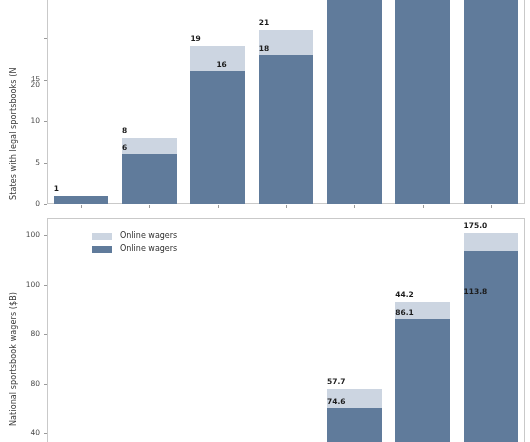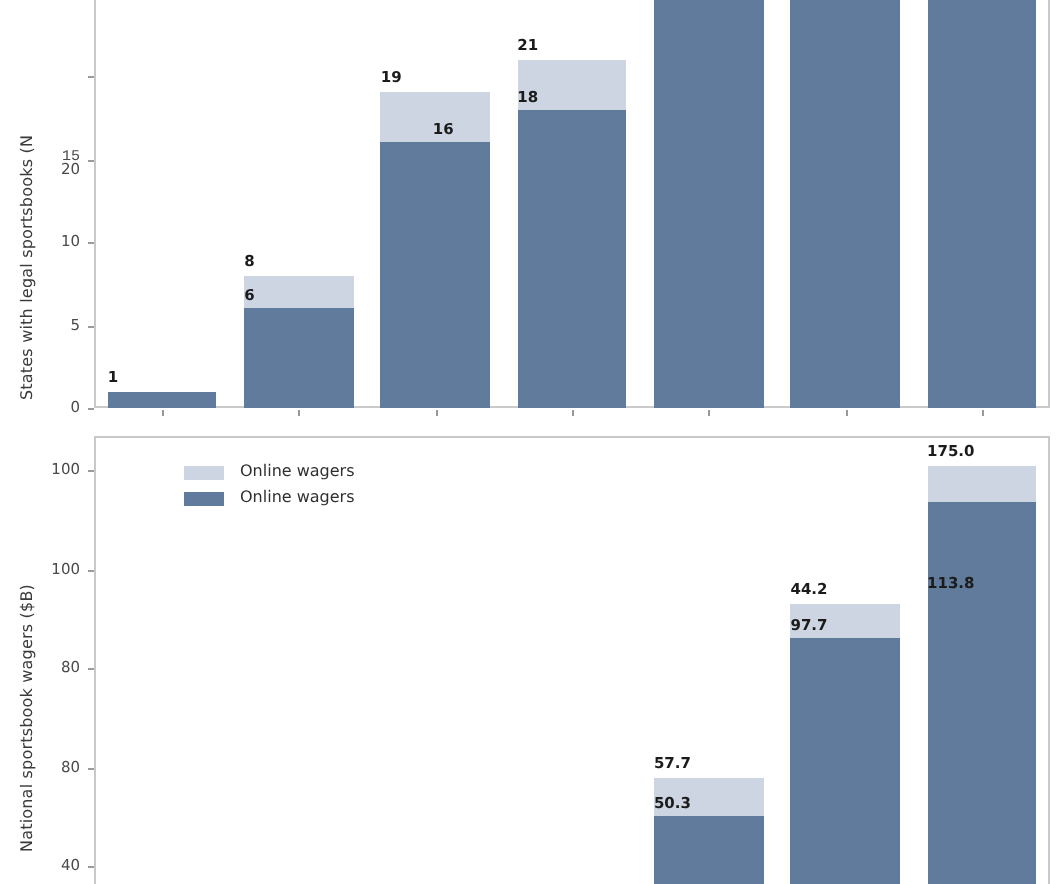--- a/index.html
+++ b/index.html
@@ -179,25 +179,25 @@
         <div class="tick" style="left: 5px; top: 116.289px; width: 35px;">80</div>
         <div class="tickmark" style="left: 44px; top: 71.8041px;"></div>
         <div class="tick" style="left: 5px; top: 66.8041px; width: 35px;">100</div>
         <div class="tickmark" style="left: 44px; top: 22.3196px;"></div>
         <div class="tick" style="left: 5px; top: 17.3196px; width: 35px;">100</div>
       </div>
     <div id="bars-bottom">
         <div class="bar-total" style="left: 326.971px; width: 54.6286px; top: 176.464px; height: 68.5361px;"></div>
         <div class="bar-online" style="left: 326.971px; width: 54.6286px; top: 194.773px; height: 50.2268px;"></div>
         <div class="bar-label" style="left: 326.971px; width: 54.6286px; top: 164.464px;">57.7</div>
-        <div class="bar-label" style="left: 326.971px; width: 54.6286px; top: 183.773px;">50.3</div>
+        <div class="bar-label" style="left: 326.971px; width: 54.6286px; top: 183.773px;">74.6</div>
         <div class="bar-total" style="left: 395.257px; width: 54.6286px; top: 88.6289px; height: 156.371px;"></div>
         <div class="bar-online" style="left: 395.257px; width: 54.6286px; top: 106.196px; height: 138.804px;"></div>
         <div class="bar-label" style="left: 395.257px; width: 54.6286px; top: 76.6289px;">44.2</div>
-        <div class="bar-label" style="left: 395.257px; width: 54.6286px; top: 95.1959px;">97.7</div>
+        <div class="bar-label" style="left: 395.257px; width: 54.6286px; top: 95.1959px;">86.1</div>
         <div class="bar-total" style="left: 463.543px; width: 54.6286px; top: 19.5979px; height: 225.402px;"></div>
         <div class="bar-online" style="left: 463.543px; width: 54.6286px; top: 37.6598px; height: 207.34px;"></div>
         <div class="bar-label" style="left: 463.543px; width: 54.6286px; top: 7.59794px;">175.0</div>
         <div class="bar-label" style="left: 463.543px; width: 54.6286px; top: 26.6598px; margin-top: 47px;">113.8</div>
       </div>
 
     <div class="legend" id="legend" style="left:92px; top:18px;">
         <div class="legend-row">
           <span class="legend-swatch total"></span>
           <span class="legend-text">Online wagers</span>

